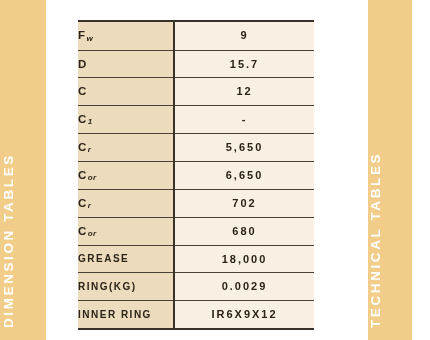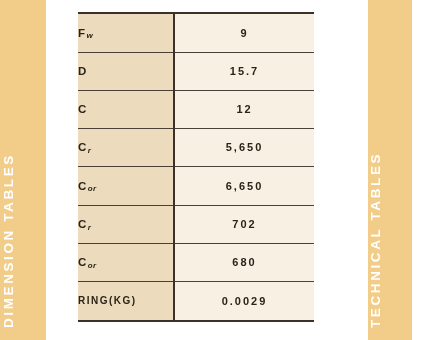--- a/index.html
+++ b/index.html
@@ -38,21 +38,21 @@
     letter-spacing: 2.6px;
     font-family: "Liberation Sans", sans-serif;
   }
   .side-banner.left  .side-banner-label { margin-left: -7px; }
   .side-banner.right .side-banner-label { margin-left: -7px; }
 
   
   .table-wrap {
     position: absolute;
     left: 78px;
-    top: 12px;
+    top: 20px;
     width: 236px;
     height: 276px;
   }
   table.spec-table {
     width: 236px;
     height: 310px;
     border-collapse: collapse;
     table-layout: fixed;
     border-top: 2px solid #3a322a;
     border-bottom: 2px solid #3a322a;
@@ -123,34 +123,46 @@
         </tr>
         <tr>
           <td class="cell-label"><span class="lbl-main">D</span></td>
           <td class="cell-value"><span class="val-num">15.7</span></td>
         </tr>
         <tr>
           <td class="cell-label"><span class="lbl-main">C</span></td>
           <td class="cell-value"><span class="val-num">12</span></td>
         </tr>
         <tr>
+          <td class="cell-label"><span class="lbl-main">C</span><span class="sub">1</span></td>
+          <td class="cell-value"><span class="val-num">-</span></td>
+        </tr>
+        <tr>
           <td class="cell-label"><span class="lbl-main">C</span><span class="sub">r</span></td>
           <td class="cell-value"><span class="val-num">5,650</span></td>
         </tr>
         <tr>
           <td class="cell-label"><span class="lbl-main">C</span><span class="sub">or</span></td>
           <td class="cell-value"><span class="val-num">6,650</span></td>
         </tr>
         <tr>
           <td class="cell-label"><span class="lbl-main">C</span><span class="sub">r</span></td>
           <td class="cell-value"><span class="val-num">702</span></td>
         </tr>
         <tr>
           <td class="cell-label"><span class="lbl-main">C</span><span class="sub">or</span></td>
           <td class="cell-value"><span class="val-num">680</span></td>
         </tr>
         <tr>
+          <td class="cell-label"><span class="lbl-word">GREASE</span></td>
+          <td class="cell-value"><span class="val-num">18,000</span></td>
+        </tr>
+        <tr>
           <td class="cell-label"><span class="lbl-word">RING(KG)</span></td>
           <td class="cell-value"><span class="val-num">0.0029</span></td>
+        </tr>
+        <tr>
+          <td class="cell-label"><span class="lbl-word">INNER RING</span></td>
+          <td class="cell-value"><span class="val-num">IR6X9X12</span></td>
         </tr>
       </tbody>
   </table>
 </div>
 
 </body></html>

